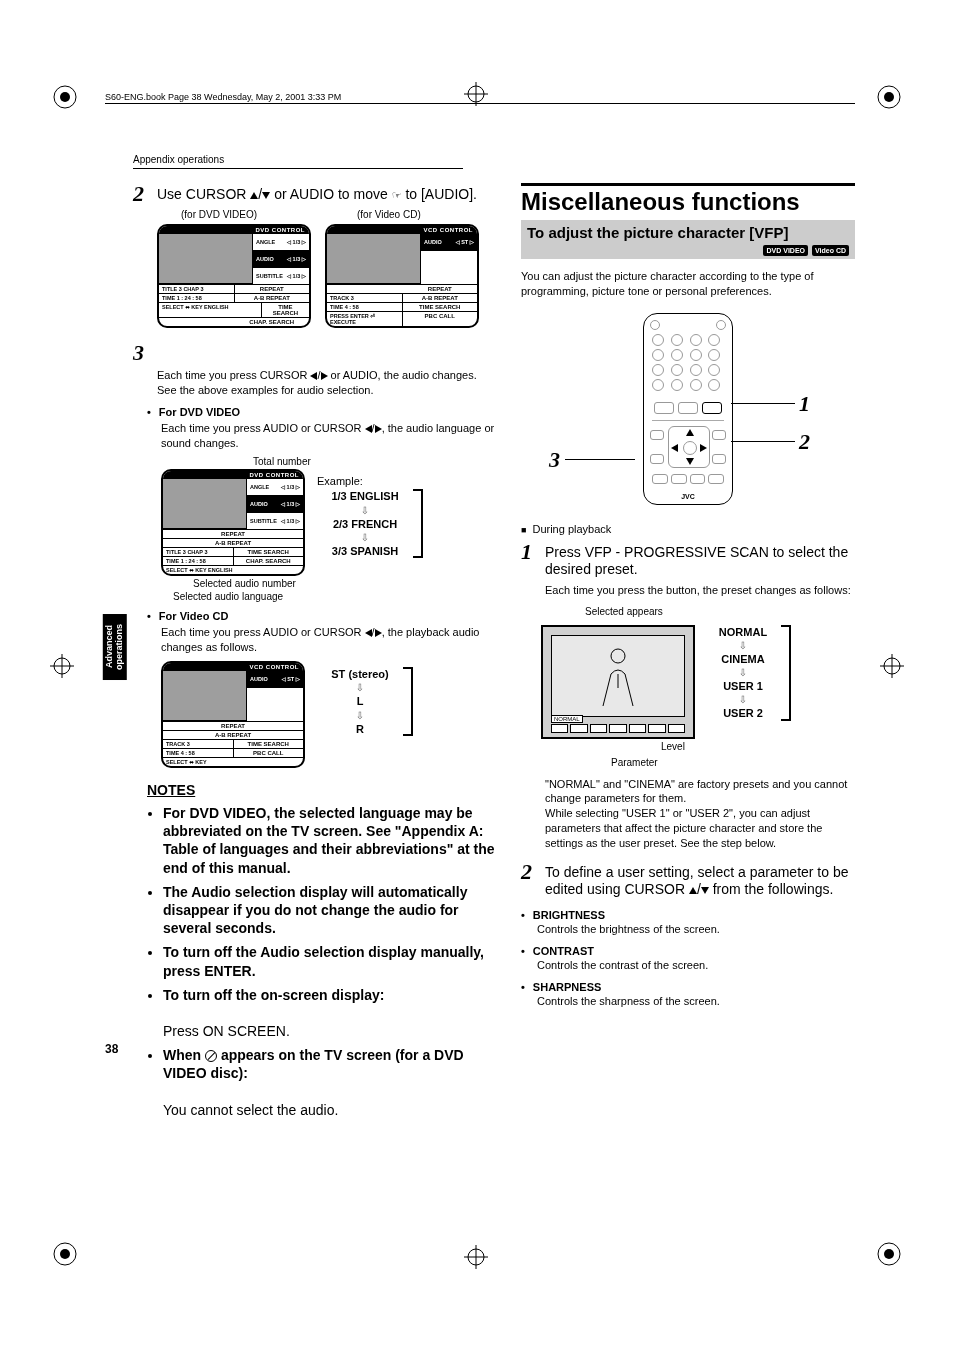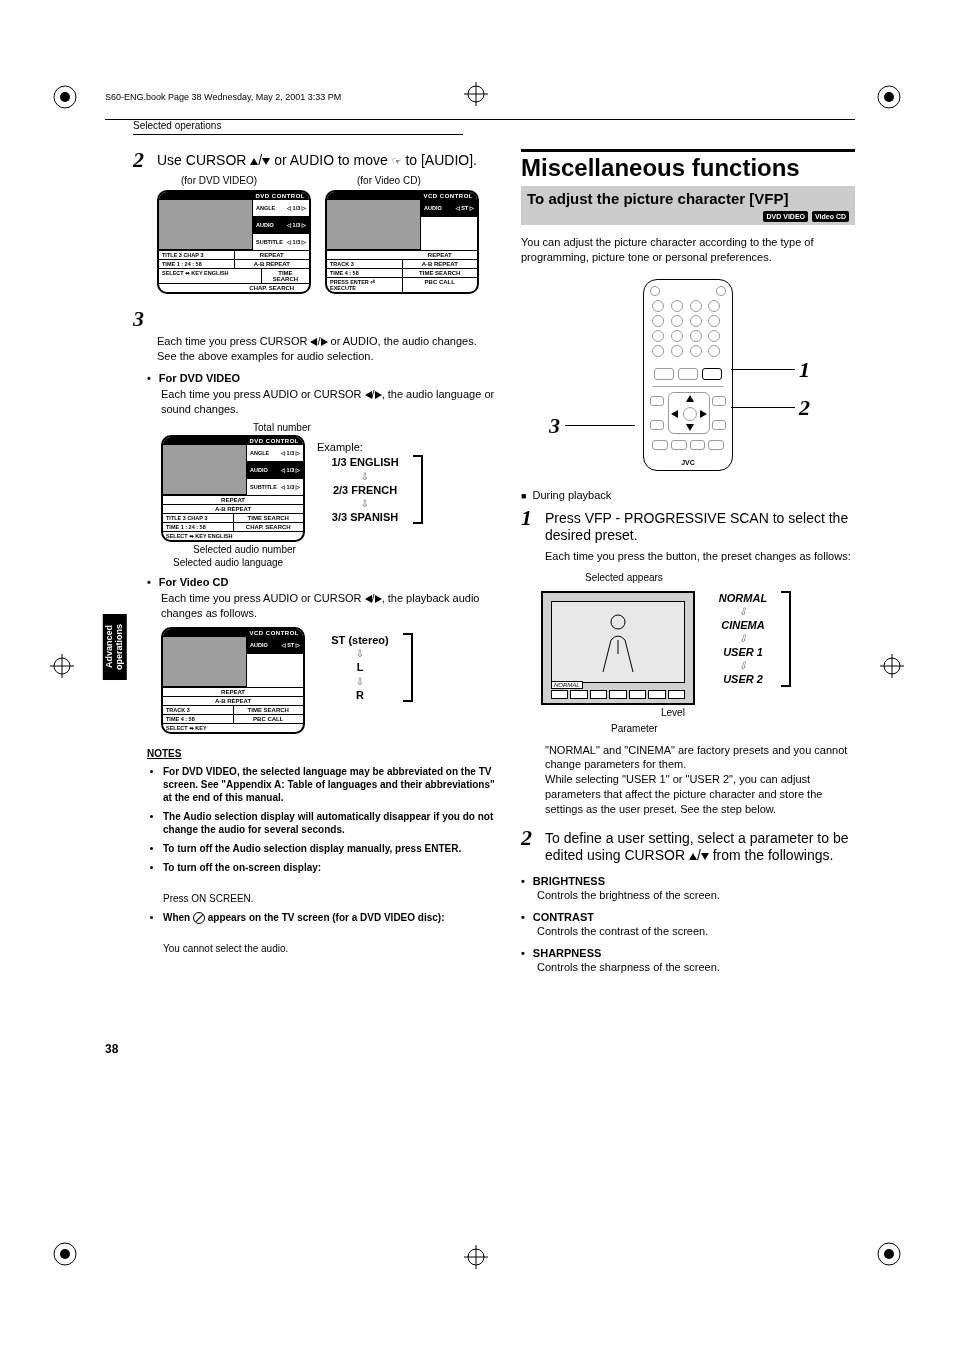--- a/index.html
+++ b/index.html
@@ -40,21 +40,22 @@
   
   .page {
     position: absolute;
     top: 92px;
     left: 105px;
     width: 750px;
   }
   .header-line {
     font-size: 9px;
     border-bottom: 1px solid #000;
-    padding-bottom: 17px;
+    padding-bottom: 1px;
+    margin-bottom: 50px;
   }
   .running-head {
     font-size: 10px;
     margin: 0 0 3px 28px;
   }
   .running-head-rule {
     height:1px;
     background:#000;
     margin: 0 0 14px 28px;
     width: 330px;
@@ -233,21 +234,21 @@
     height:2px;
     background:#000;
   }
   .seqloop::before { top:0; }
   .seqloop::after { bottom:0; }
 
   
   .notes {
     margin-top: 14px;
     margin-left: 14px;
-    font-size: 10px;
+    font-size: 14px;
   }
   .notes-h {
     font-weight:bold;
     text-decoration: underline;
     margin-bottom: 6px;
   }
   .notes ul {
     margin: 0;
     padding-left: 16px;
     list-style: disc;
@@ -350,21 +351,20 @@
     font-size:11px;
     margin-bottom:6px;
   }
 
   
   .preset-wrap {
     display:flex;
     gap: 10px;
     margin: 8px 0 8px 20px;
     align-items:flex-start;
-    font-style:italic;
   }
   .preset-osd {
     width: 150px;
     height: 110px;
     border:2px solid #000;
     position:relative;
     background:#d0d0d0;
   }
   .preset-osd .inner {
     position:absolute;
@@ -502,21 +502,21 @@
       <circle cx="12" cy="12" r="8" fill="none" stroke="#000"></circle>
       <line x1="12" y1="0" x2="12" y2="24" stroke="#000"></line>
       <line x1="0" y1="12" x2="24" y2="12" stroke="#000"></line>
     </svg>
 </div>
 
 <div class="page">
 
   <div class="header-line">S60-ENG.book  Page 38  Wednesday, May 2, 2001  3:33 PM</div>
 
-  <div class="running-head">Selected operations</div>
+  <div class="running-head">Appendix operations</div>
   <div class="running-head-rule"></div>
 
   <div class="sidelabel">Advanced<br>operations</div>
 
   <div class="cols">
 
     <div class="col col-left">
 
       <div class="step">
         <div class="step-num">2</div>

